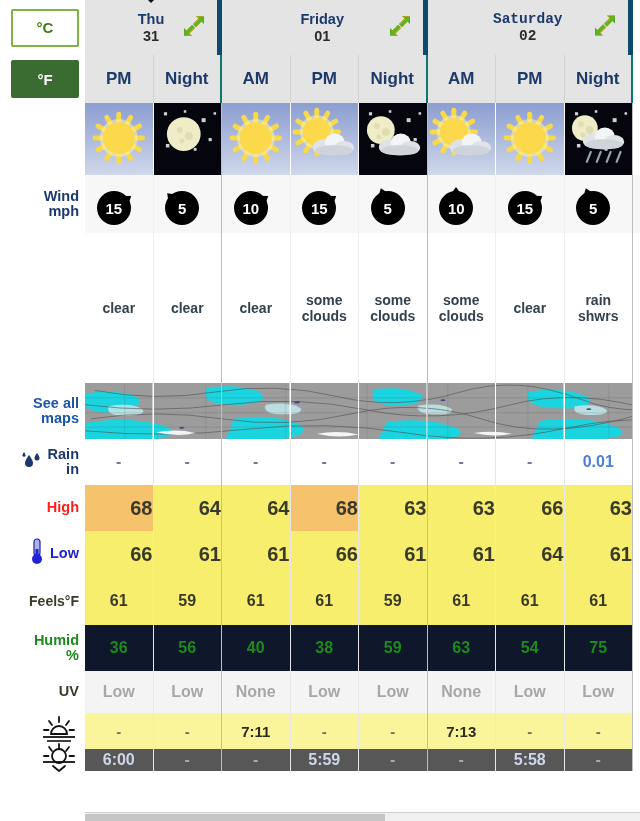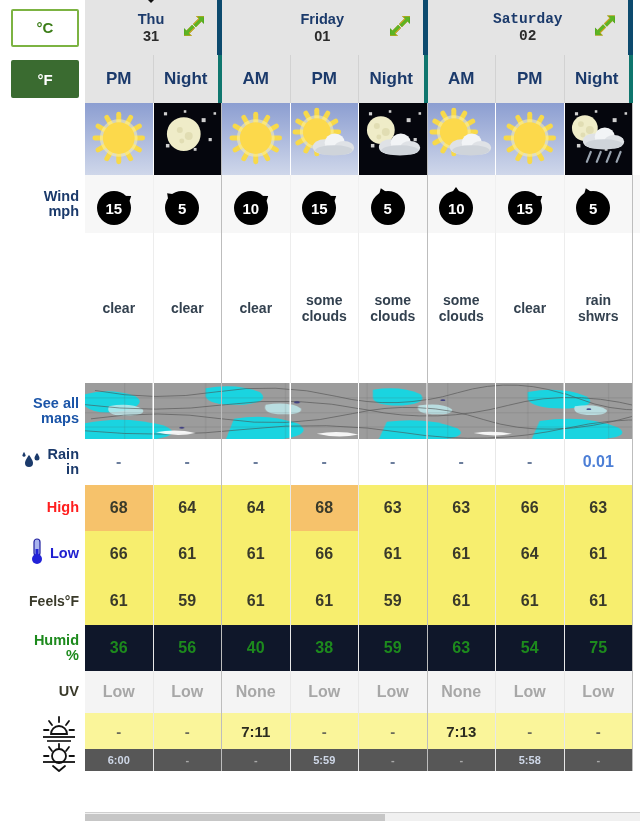--- a/index.html
+++ b/index.html
@@ -67,21 +67,21 @@
     width: 0; height: 0; border-left: 9px solid transparent;
     border-right: 9px solid transparent; border-top: 9px solid #111;
   }
   .expand { position: absolute; right: 10px; top: 50%; transform: translateY(-50%); }
 
   .perhdr {
     background: #e4e4e4; font-size: 17px; font-weight: bold; color: #1b3a6b;
     display:flex; align-items:center; justify-content:center;
     border-right: 1px solid #d2d2d2;
   }
-  .perhdr.daysep { border-right: 4px solid #0f766e; }
+  .perhdr.daysep { border-right: 2px solid #0f766e; }
 
   
   .iconcell { padding: 0; border-right: 1px solid #fff; overflow:hidden;}
   .skybox { width: 100%; height: 100%; position: relative; overflow: hidden; }
   .sky-day   { background: linear-gradient(#8c9ed1, #cfd7ea); }
   .sky-night { background: #05060d; }
 
   
   .windrow .cell { background: #f7f7f7; border-right: 1px solid #f0f0f0; }
   .windrow .cell.daysep { border-right: 1px solid #bdbdbd; }
@@ -100,27 +100,27 @@
     border-right: 1px solid #ededed;
   }
   .condcell.daysep { border-right: 1px solid #bdbdbd; }
 
   
   .mapcell { padding: 0; overflow: hidden; border-right: 1px solid #fff; }
   .mapimg { width: 100%; height: 100%; display:block; }
 
   
   .rain   { background: #fff; color: #2b5fa8; font-weight: bold; font-size: 16px; }
-  .temp   { background: #f7ee6e; color: #3a3a2a; font-weight: bold; font-size: 16px; }
+  .temp   { background: #f7ee6e; color: #3a3a2a; font-weight: bold; font-size: 20px; justify-content: flex-end; }
   .temp.hot { background: #f6c26b; }
   .feels  { background: #f7ee6e; color: #3a3a2a; font-weight: bold; font-size: 16px; }
   .humid  { background: #0f172a; color: #1d8a1d; font-weight: bold; font-size: 16px; }
   .uv     { background: #f4f4f4; color: #a7a7a7; font-weight: bold; font-size: 16px; }
   .sunrise{ background: #faf59a; color: #2b2b1f; font-weight: bold; font-size: 15px; }
-  .sunset { background: #575757; color: #cfd8e8; font-weight: bold; font-size: 11px; }
+  .sunset { background: #575757; color: #cfd8e8; font-weight: bold; font-size: 16px; }
   .dash   { color: #6b7d9c; }
   .sunset .dash { color: #a9a9a9; }
   .sunrise .dash { color: #6b6b5a; }
   .scrollbar {
     position:absolute; left:85px; bottom:0; width:555px; height:9px;
     background:#f0f0f0; border-top:1px solid #cfcfcf;
   }
   .scrollthumb{ position:absolute; left:0; top:1px; width:300px; height:7px; background:#c6c6c6;}
 </style>
 </head>

